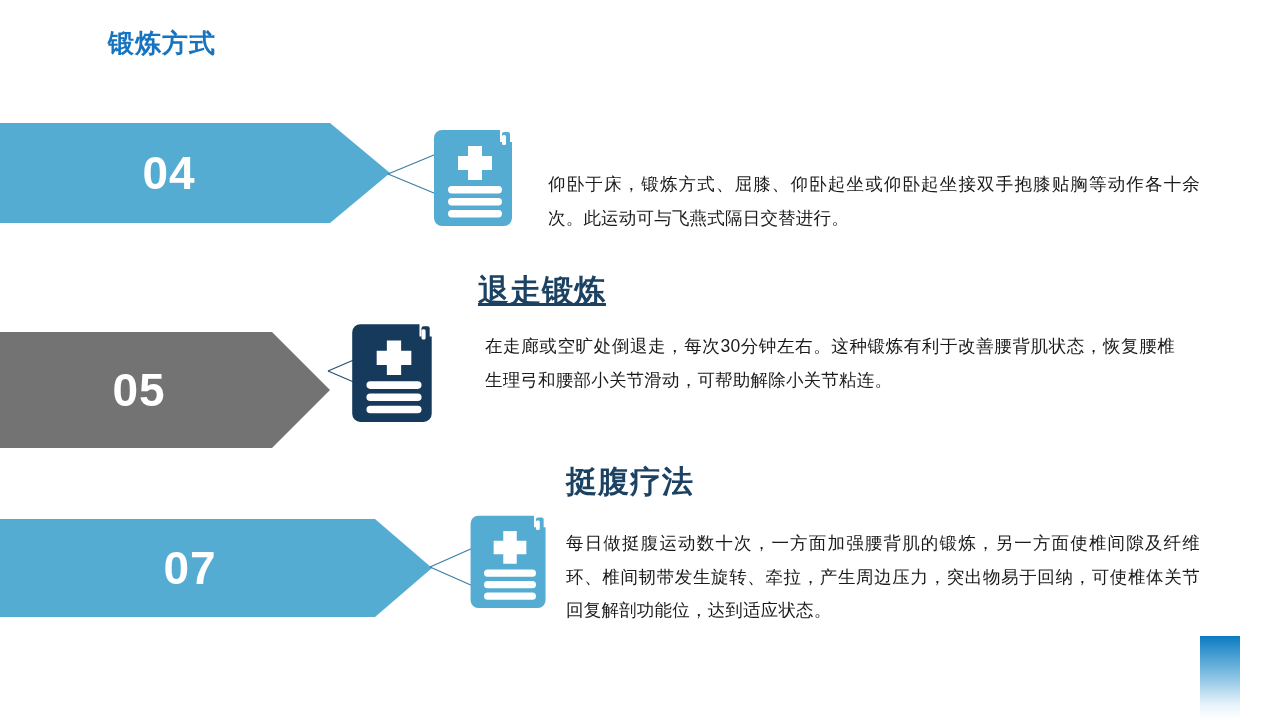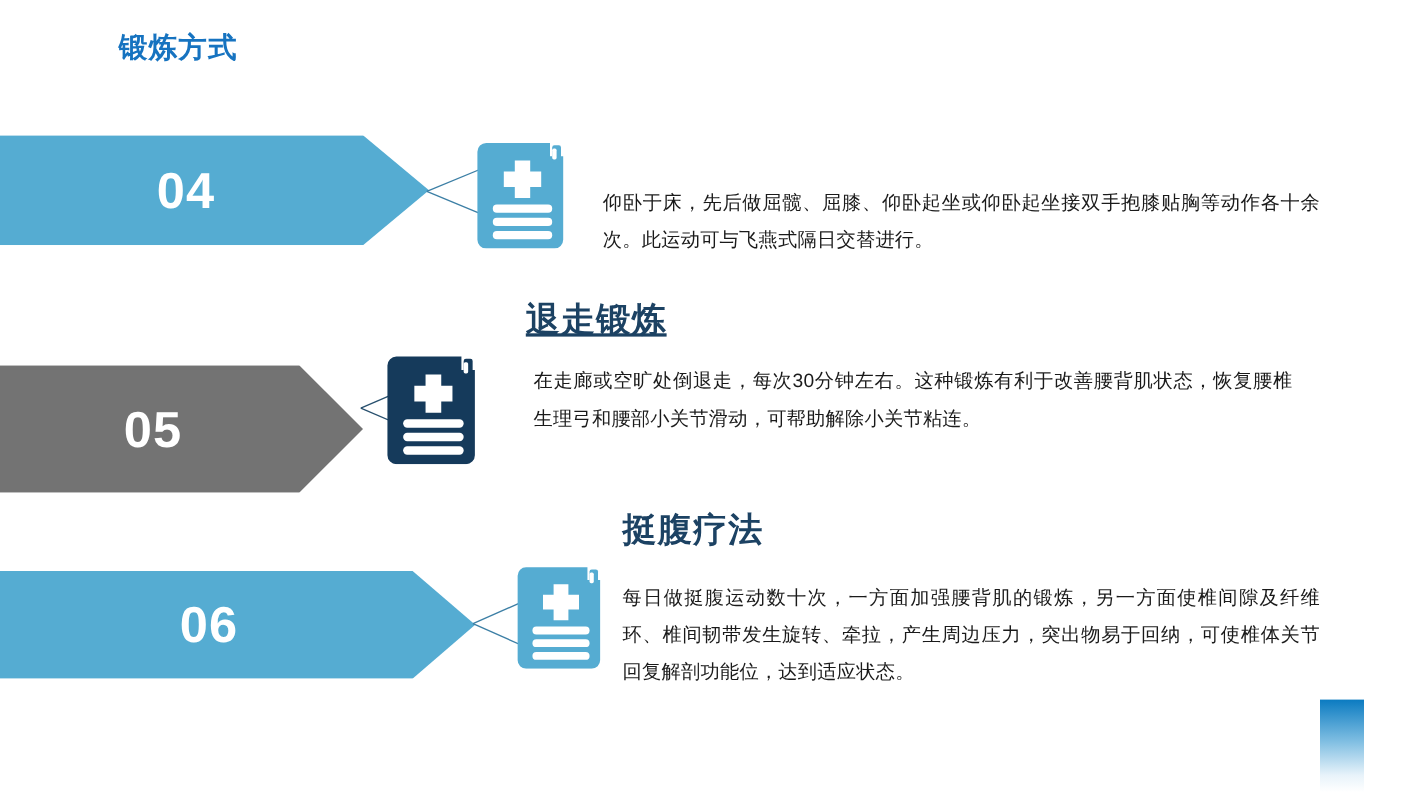--- a/index.html
+++ b/index.html
@@ -101,21 +101,21 @@
     <path d="M8 8 h58 v12 h12 v76 a8 8 0 0 1 -8 8 H8 a8 8 0 0 1 -8 -8 V16 a8 8 0 0 1 8 -8 z" fill="#55ACD2" transform="translate(2,0)"></path>
     <rect x="70" y="10" width="8" height="16" rx="2" fill="#55ACD2"></rect>
     <rect x="70" y="13" width="4" height="10" rx="1.5" fill="#ffffff"></rect>
     <path d="M36 24 h14 v10 h10 v14 h-10 v10 h-14 v-10 h-10 v-14 h10 z" fill="#ffffff"></path>
     <rect x="16" y="64" width="54" height="7.5" rx="3.7" fill="#ffffff"></rect>
     <rect x="16" y="76" width="54" height="7.5" rx="3.7" fill="#ffffff"></rect>
     <rect x="16" y="88" width="54" height="7.5" rx="3.7" fill="#ffffff"></rect>
   </svg>
 
 
-  <div class="sec-body" style="left:548px; top:168px; width:652px;">仰卧于床，先后做屈髋、屈膝、仰卧起坐或仰卧起坐接双手抱膝贴胸等动作各十余次。此运动可与飞燕式隔日交替进行。</div>
+  <div class="sec-body" style="left:548px; top:168px; width:652px;">仰卧于床，锻炼方式、屈膝、仰卧起坐或仰卧起坐接双手抱膝贴胸等动作各十余次。此运动可与飞燕式隔日交替进行。</div>
 
   <div class="banner banner-02">
     <span class="num">05</span>
   </div>
 
   <svg class="connector" style="left:328px; top:345px; width:58px; height:52px;" viewBox="0 0 58 52">
     <line x1="0" y1="26" x2="56" y2="2" stroke="#28506E" stroke-width="1.2"></line>
     <line x1="0" y1="26" x2="56" y2="50" stroke="#28506E" stroke-width="1.2"></line>
   </svg>
 
@@ -127,21 +127,21 @@
     <rect x="16" y="64" width="54" height="7.5" rx="3.7" fill="#ffffff"></rect>
     <rect x="16" y="76" width="54" height="7.5" rx="3.7" fill="#ffffff"></rect>
     <rect x="16" y="88" width="54" height="7.5" rx="3.7" fill="#ffffff"></rect>
   </svg>
 
   <div class="sec-title" style="left:478px; top:270px;text-decoration:underline;">退走锻炼</div>
 
   <div class="sec-body" style="left:485px; top:330px; width:690px;">在走廊或空旷处倒退走，每次30分钟左右。这种锻炼有利于改善腰背肌状态，恢复腰椎生理弓和腰部小关节滑动，可帮助解除小关节粘连。</div>
 
   <div class="banner banner-03">
-    <span class="num">06</span>
+    <span class="num">07</span>
   </div>
 
   <svg class="connector" style="left:430px; top:542px; width:54px; height:50px;" viewBox="0 0 54 50">
     <line x1="0" y1="25" x2="52" y2="2" stroke="#3C7FA5" stroke-width="1.2"></line>
     <line x1="0" y1="25" x2="52" y2="48" stroke="#3C7FA5" stroke-width="1.2"></line>
   </svg>
 
   <svg class="rx-icon" style="left:468px; top:508px; width:84px; height:100px;" viewBox="0 0 86 104">
     <path d="M8 8 h58 v12 h12 v76 a8 8 0 0 1 -8 8 H8 a8 8 0 0 1 -8 -8 V16 a8 8 0 0 1 8 -8 z" fill="#55ACD2" transform="translate(2,0)"></path>
     <rect x="70" y="10" width="8" height="16" rx="2" fill="#55ACD2"></rect>

